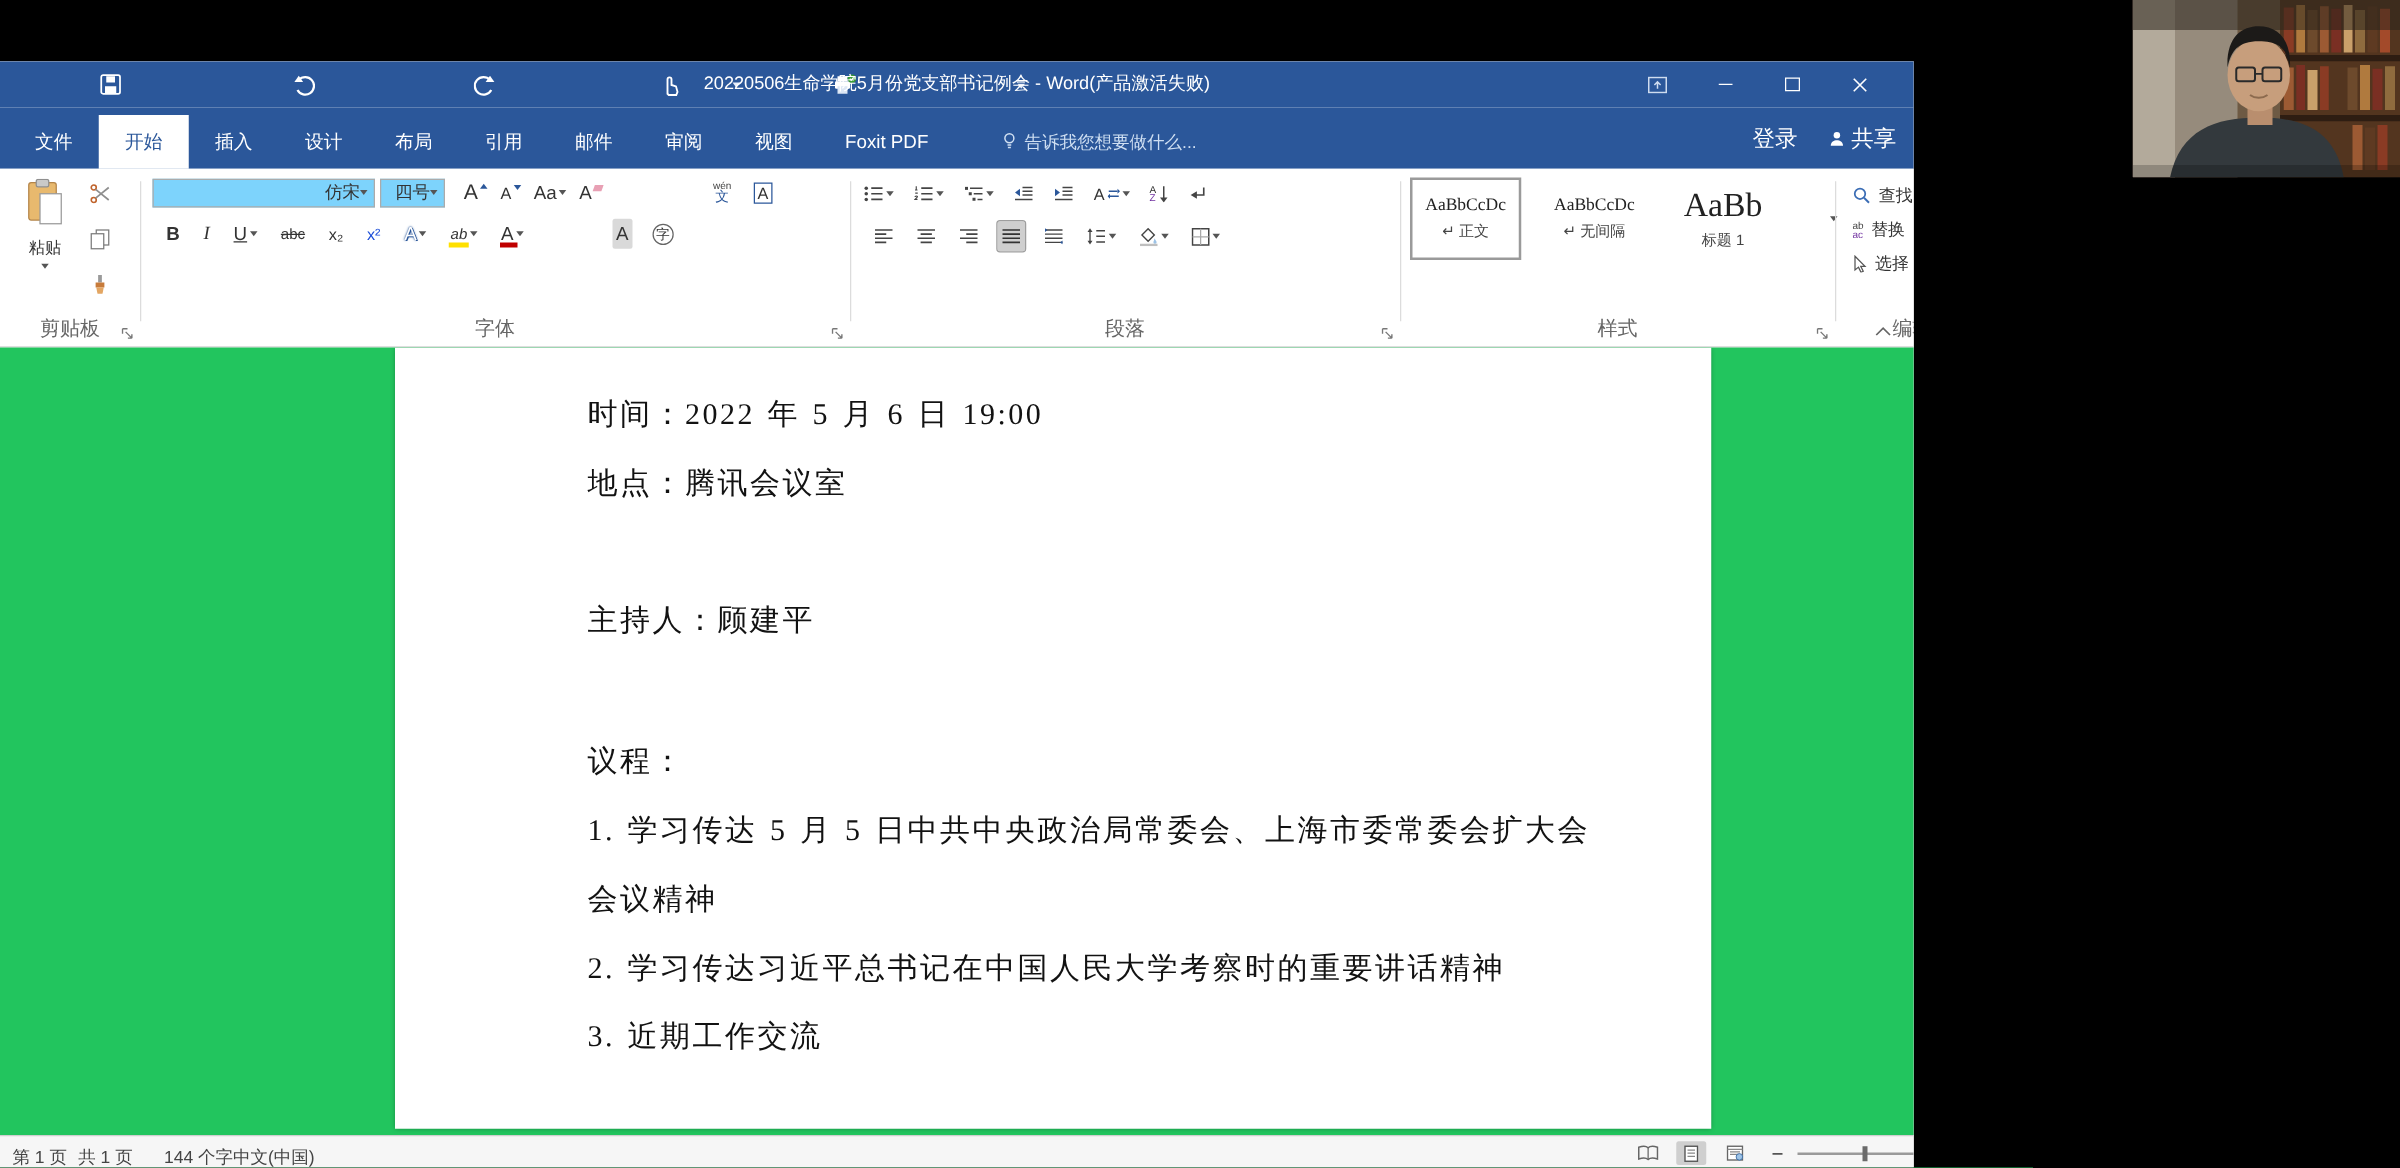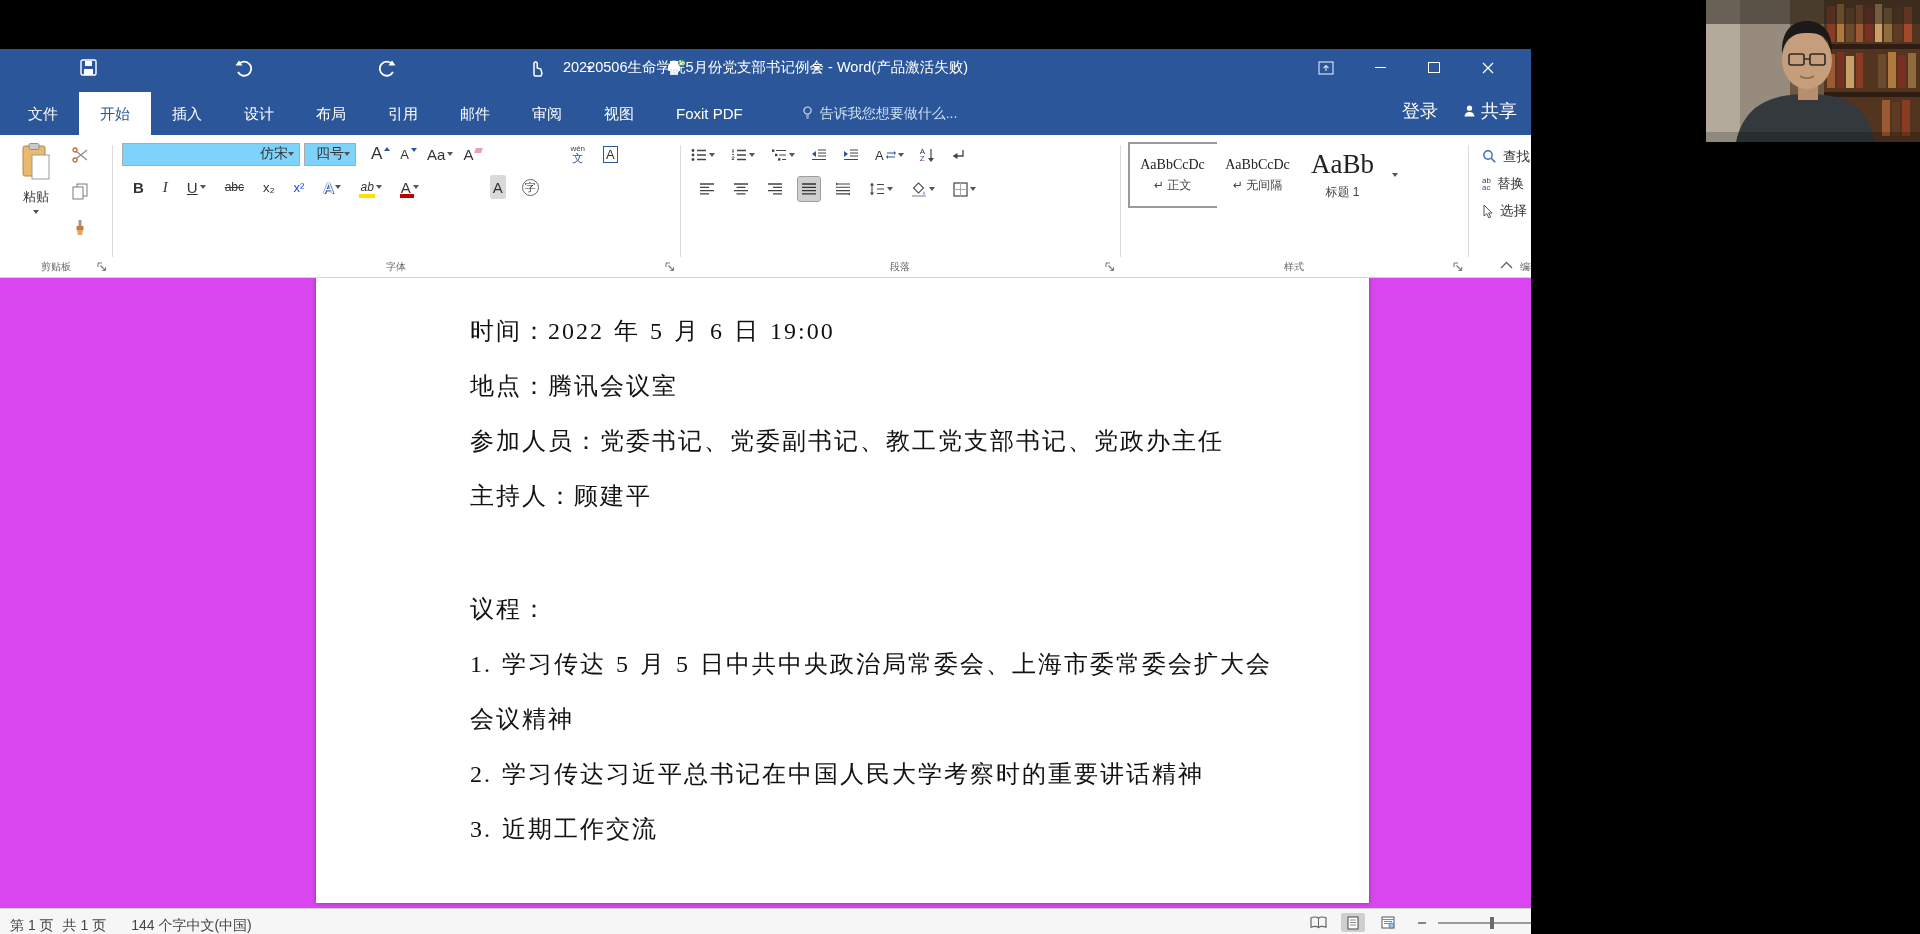--- a/index.html
+++ b/index.html
@@ -24,38 +24,38 @@
   .tabrow{position:relative;height:49px;background:#2b579a;display:flex;align-items:flex-end;padding-left:7px;box-sizing:border-box}
   .tab{height:43px;line-height:43px;padding:0 21px;font-size:15px;color:#fff;white-space:nowrap}
   .tab.sel{background:#fff;color:#2b579a}
   .tellme{display:flex;align-items:center;gap:7px;height:43px;margin-left:38px;color:#cfdff2;font-size:14px;white-space:nowrap}
   .acct{position:absolute;right:14px;top:0;height:49px;display:flex;align-items:center;gap:26px;color:#fff;font-size:18px}
   .acct .share{display:flex;align-items:center;gap:6px}
 
   
   .ribbon{position:relative;height:143px;background:#fff;border-bottom:1px solid #d4d4d4;box-sizing:border-box;color:#444}
   .group{position:absolute;top:0;height:142px}
-  .glabel{position:absolute;bottom:3px;left:0;right:0;text-align:center;font-size:10px;color:#666;white-space:nowrap}
+  .glabel{position:absolute;bottom:3px;left:0;right:0;text-align:center;font-size:16px;color:#666;white-space:nowrap}
   .launcher{position:absolute;bottom:5px;right:5px;width:10px;height:10px}
   .gdiv{position:absolute;top:10px;height:112px;width:1px;background:#dcdcdc}
   .rbtn{display:flex;align-items:center;gap:2px;height:24px;padding:0 3px;border-radius:2px}
   .rbtn.on{background:#cfcfcf;outline:1px solid #9e9e9e}
   .glyph{font-size:15px;color:#333}
   .combo{display:flex;align-items:center;justify-content:flex-end;border:1px solid #ababab;height:23px;
          padding:0 5px;font-size:14px;color:#333;background:#7dd3fc;box-sizing:border-box}
   .frow{position:absolute;display:flex;align-items:center}
   .colorbar{position:absolute;left:2px;right:2px;bottom:1px;height:4px}
   .stylebox{width:85px;height:62px;background:#fff;display:flex;flex-direction:column;align-items:center;justify-content:center;gap:4px}
   .stylebox.sel{outline:2px solid #9a9a9a;background:#fff}
   .stylebox .prev{font-family:"Liberation Serif","DejaVu Serif",serif;font-size:14px;color:#222;white-space:nowrap}
   .stylebox .nm{font-size:12px;color:#444;white-space:nowrap}
   .edrow{display:flex;align-items:center;gap:6px;height:27px;font-size:13.5px;color:#333}
 
   
-  .docarea{position:relative;height:630px;background:#d946ef;overflow:hidden}
+  .docarea{position:relative;height:630px;background:#22c55e;overflow:hidden}
   .page{position:absolute;left:316px;top:0;width:1053px;height:625px;background:#fff;box-shadow:0 0 4px rgba(0,0,0,.35)}
   .dline{position:absolute;left:154px;white-space:nowrap;color:#121212;font-size:24px;letter-spacing:2px;word-spacing:2px;
          font-family:"Liberation Serif","DejaVu Serif",serif}
 
   
   .statusbar{position:relative;height:26px;background:#f6f6f6;border-top:1px solid #cfcfcf;box-sizing:border-box;overflow:hidden}
   .status-left{position:absolute;left:10px;top:8px;display:flex;font-size:14px;color:#444;white-space:nowrap}
   .status-right{position:absolute;left:1306px;top:4px;display:flex;align-items:center;gap:11px}
   .viewbtn{width:24px;height:19px;display:flex;align-items:center;justify-content:center;border-radius:2px}
   .viewbtn.on{background:#cfcfcf}
@@ -468,21 +468,21 @@
       <div class="glabel">段落</div>
       <div class="launcher">
           <svg width="10" height="10" viewBox="0 0 10 10">
             <path d="M1 1h4M1 1v4M3.5 3.5l5 5M8.5 8.5v-3.2M8.5 8.5h-3.2" fill="none" stroke="#777" stroke-width="1.1"></path>
           </svg>
         </div>
     </div>
     <div class="gdiv" style="left:1120px"></div>
 
     <div class="group" style="left:1120px;width:348px">
-      <div class="frow" style="left:10px;top:9px;gap:0;align-items:center">
+      <div class="frow" style="left:10px;top:9px;gap:18px;align-items:center">
         <div class="stylebox sel">
           <span class="prev">AaBbCcDc</span>
           <span class="nm"><span>↵</span> <span>正文</span></span>
         </div>
         <div class="stylebox">
           <span class="prev">AaBbCcDc</span>
           <span class="nm"><span>↵</span> <span>无间隔</span></span>
         </div>
         <div class="stylebox">
           <span class="prev" style="font-size:27px">AaBb</span>
@@ -538,21 +538,20 @@
       <span><svg width="13" height="8" viewBox="0 0 13 8">
             <path d="M1 7l5.5-5.5L12 7" fill="none" stroke="#666" stroke-width="1.4"></path>
           </svg></span>
     </div>
   </div>
 
   <div class="docarea">
     <div class="page">
       <div class="dline" style="top:37px">时间：2022 年 5 月 6 日 19:00</div>
       <div class="dline" style="top:92px">地点：腾讯会议室</div>
-      <div class="dline" style="top:147px">参加人员：党委书记、党委副书记、教工党支部书记、党政办主任</div>
       <div class="dline" style="top:202px">主持人：顾建平</div>
       <div class="dline" style="top:315px">议程：</div>
       <div class="dline" style="top:370px">1. 学习传达 5 月 5 日中共中央政治局常委会、上海市委常委会扩大会</div>
       <div class="dline" style="top:425px">会议精神</div>
       <div class="dline" style="top:480px">2. 学习传达习近平总书记在中国人民大学考察时的重要讲话精神</div>
       <div class="dline" style="top:535px">3. 近期工作交流</div>
     </div>
   </div>
 
   <div class="statusbar">

